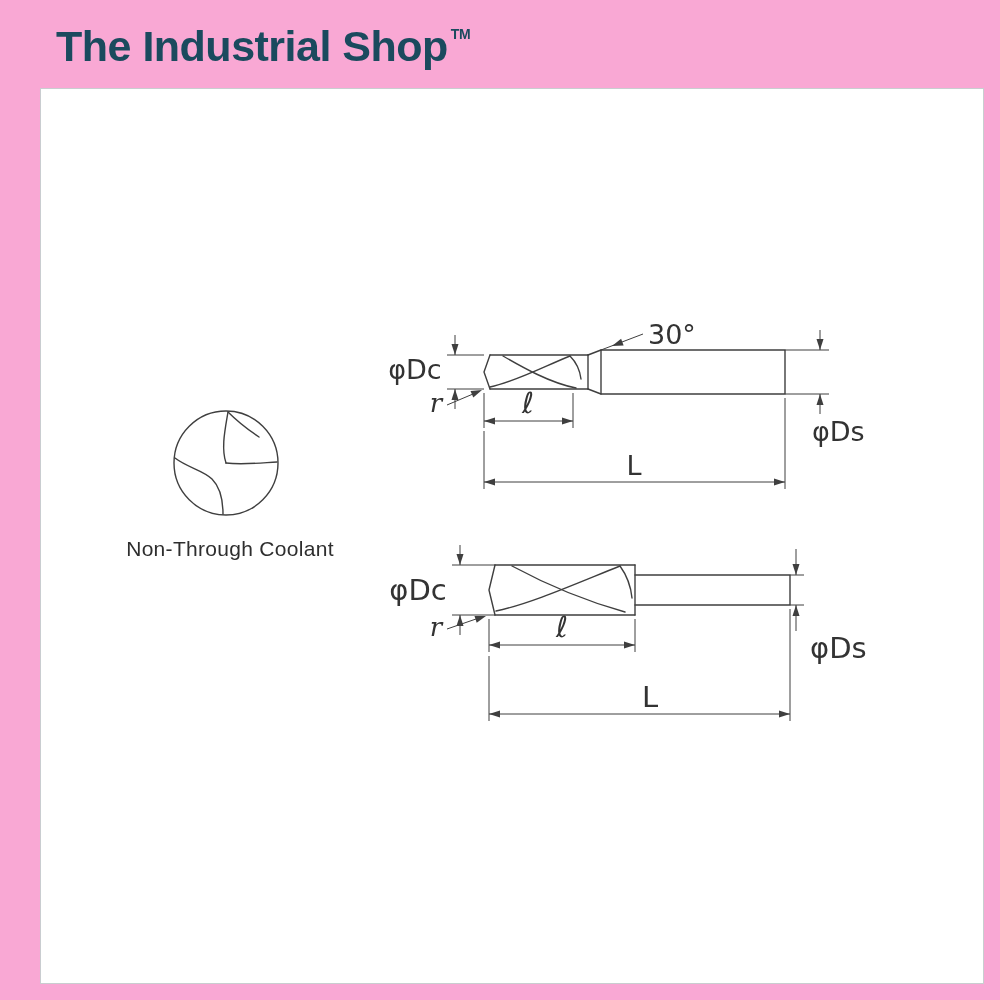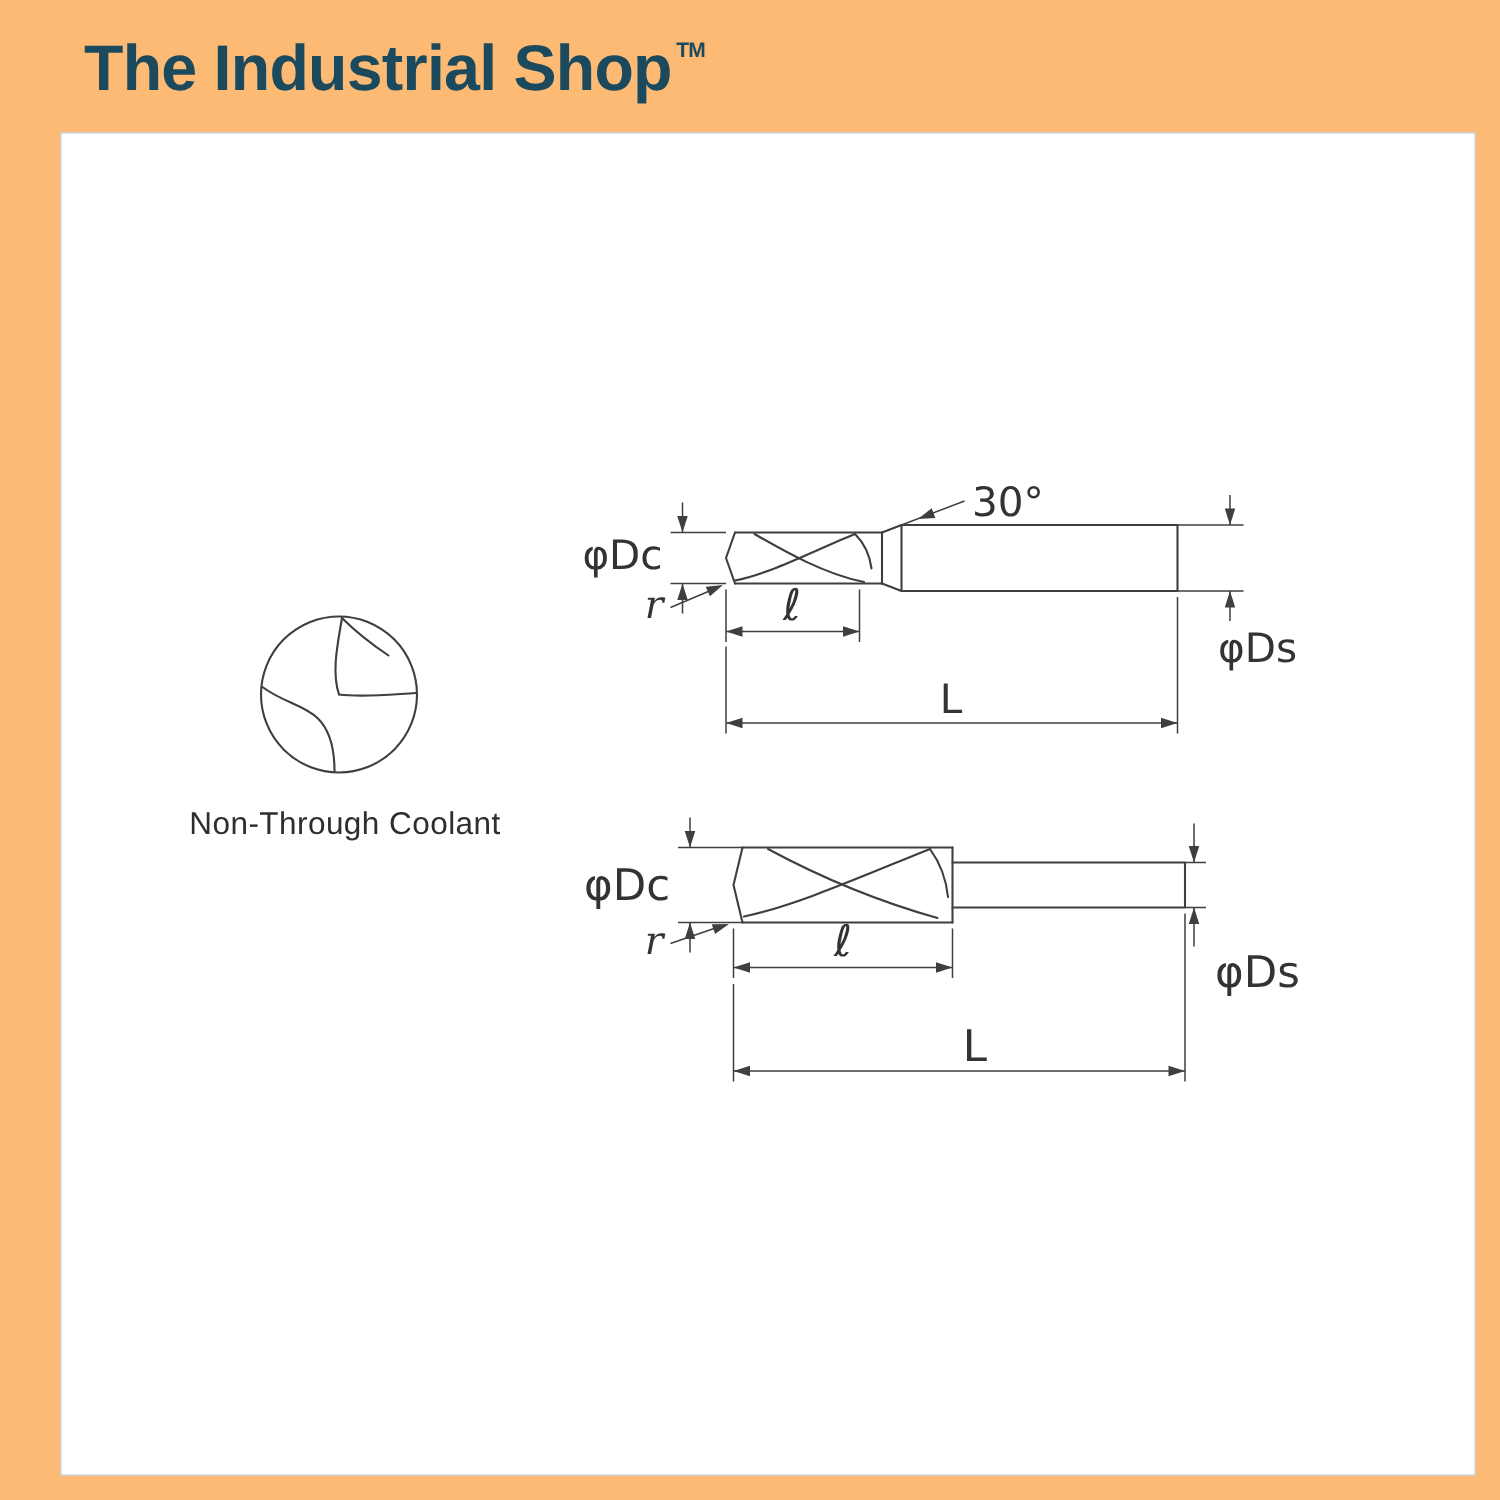--- a/index.html
+++ b/index.html
@@ -7,21 +7,21 @@
     padding: 0;
     background: #ffffff;
     width: 1000px;
     height: 1000px;
     font-family: "Liberation Sans", sans-serif;
   }
   .page {
     position: relative;
     width: 1000px;
     height: 1000px;
-    background: #fdba74;
+    background: #f9a8d4;
     overflow: hidden;
   }
   .logo {
     position: absolute;
     left: 56px;
     top: 22px;
     color: #1b4a5e;
     font-weight: bold;
     font-size: 43px;
     letter-spacing: -0.5px;

